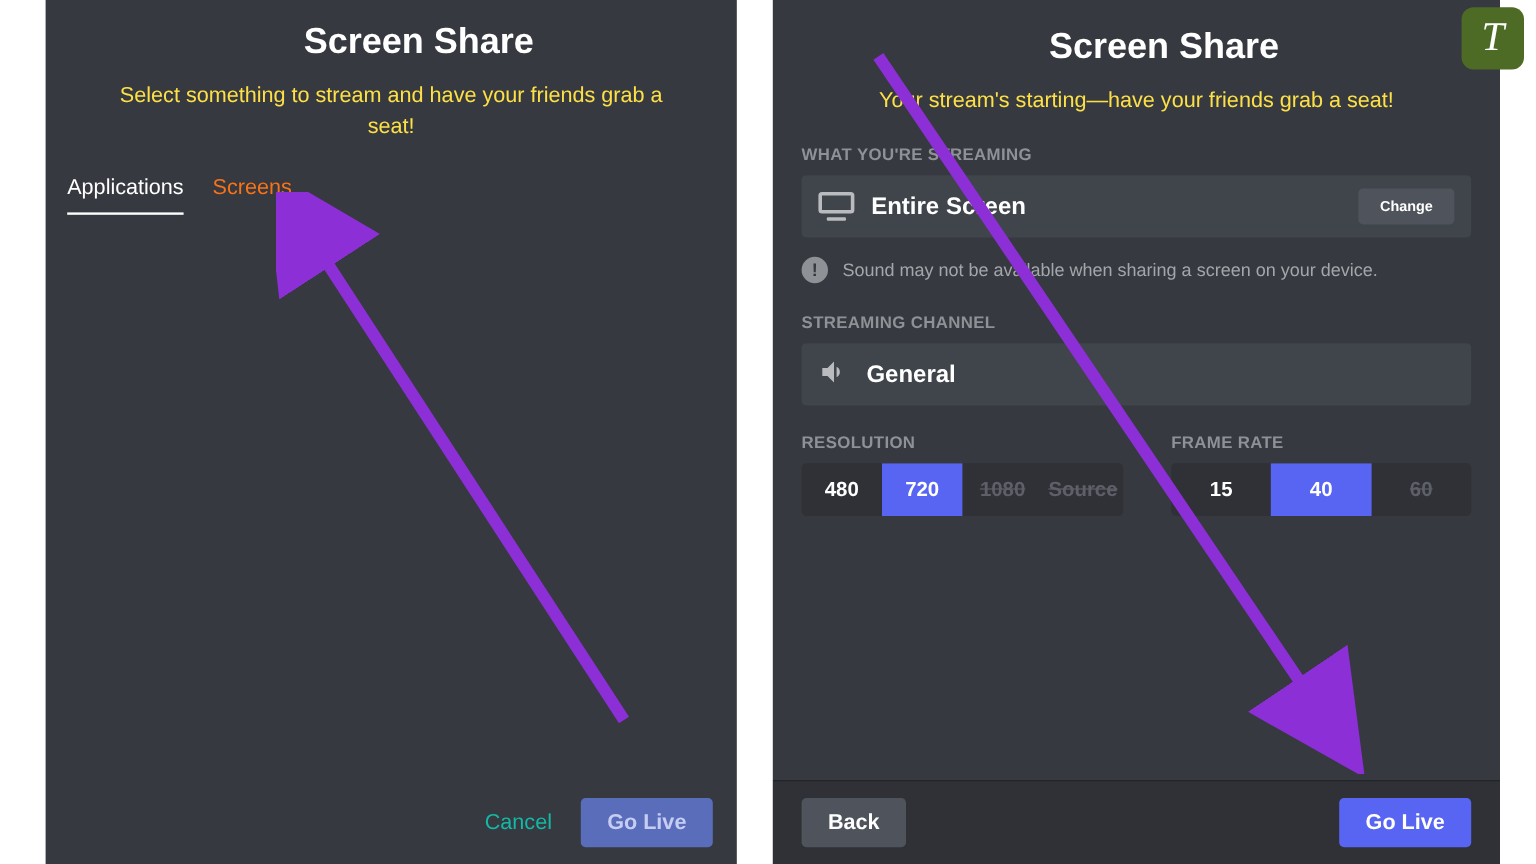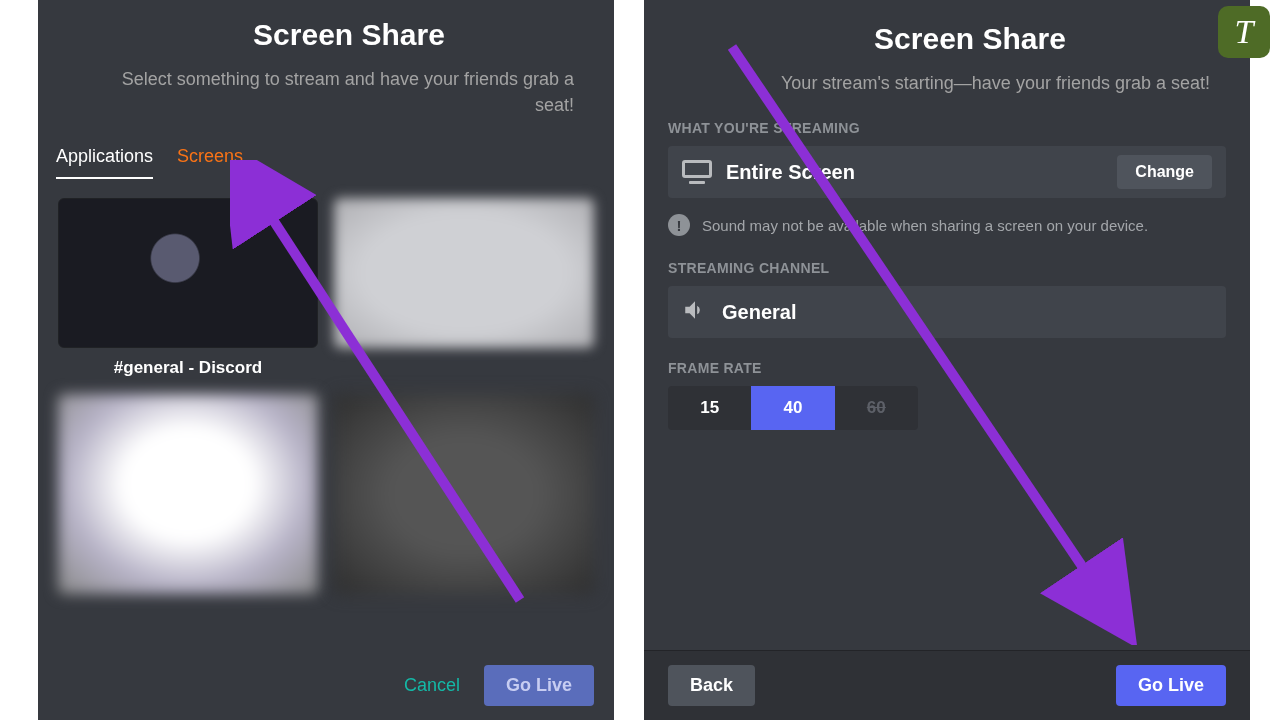--- a/index.html
+++ b/index.html
@@ -34,22 +34,22 @@
   .title {
     font-size: 30px;
     font-weight: 700;
     color: #ffffff;
     text-align: center;
     margin-top: 10px;
     margin-left: 46px;
   }
   .subtitle {
     font-size: 18px;
-    color: #a3a3a3;
-    text-align: right;
+    color: #fde047;
+    text-align: center;
     margin: 14px 40px 0;
     line-height: 1.45;
   }
   .tabs {
     display: flex;
     gap: 24px;
     margin: 28px 18px 0;
     border-bottom: 1px solid transparent;
   }
   .tab {
@@ -143,21 +143,21 @@
   .row-card .row-text {
     color: #ffffff;
     font-size: 20px;
     font-weight: 700;
     flex: 1;
   }
   .btn-change {
     background: #4f545c;
     border: none;
     color: #ffffff;
-    font-size: 16px;
+    font-size: 12px;
     font-weight: 600;
     padding: 8px 18px;
     border-radius: 4px;
     cursor: pointer;
   }
   .warn-row {
     display: flex;
     align-items: center;
     gap: 12px;
     margin: 16px 24px 0;
@@ -245,35 +245,20 @@
 
 <div class="panel panel-left">
   <h1 class="title">Screen Share</h1>
   <p class="subtitle">Select something to stream and have your friends grab a seat!</p>
 
   <div class="tabs">
     <div class="tab active">Applications</div>
     <div class="tab">Screens</div>
   </div>
 
-  <div class="thumb-grid">
-    <div class="thumb-cell">
-      <div class="thumb thumb-app"></div>
-      <div class="thumb-label">#general - Discord</div>
-    </div>
-    <div class="thumb-cell">
-      <div class="thumb thumb-blur1"></div>
-    </div>
-    <div class="thumb-cell">
-      <div class="thumb thumb-blur2"></div>
-    </div>
-    <div class="thumb-cell">
-      <div class="thumb thumb-blur3"></div>
-    </div>
-  </div>
 
   <div class="footer-left">
     <button class="btn-link">Cancel</button>
     <button class="btn-primary dim">Go Live</button>
   </div>
 </div>
 
 <div class="panel panel-right">
   <h1 class="title">Screen Share</h1>
   <p class="subtitle">Your stream's starting—have your friends grab a seat!</p>
@@ -294,20 +279,29 @@
   <div class="row-card">
     <span class="speaker-icon">
       <svg viewBox="0 0 24 24">
           <path d="M3 9v6h4l5 5V4L7 9H3zm13.5 3a4.5 4.5 0 0 0-2.5-4v8a4.5 4.5 0 0 0 2.5-4z"></path>
         </svg>
     </span>
     <span class="row-text">General</span>
   </div>
 
   <div class="settings-row" style="margin-top:22px">
+    <div class="settings-col">
+      <div class="section-label" style="margin:0 0 10px 0">RESOLUTION</div>
+      <div class="seg">
+        <button class="seg-item">480</button>
+        <button class="seg-item sel">720</button>
+        <button class="seg-item disabled strike">1080</button>
+        <button class="seg-item disabled strike">Source</button>
+      </div>
+    </div>
     <div class="settings-col" style="max-width:250px">
       <div class="section-label" style="margin:0 0 10px 0">FRAME RATE</div>
       <div class="seg">
         <button class="seg-item">15</button>
         <button class="seg-item sel">40</button>
         <button class="seg-item disabled strike">60</button>
       </div>
     </div>
   </div>
 

